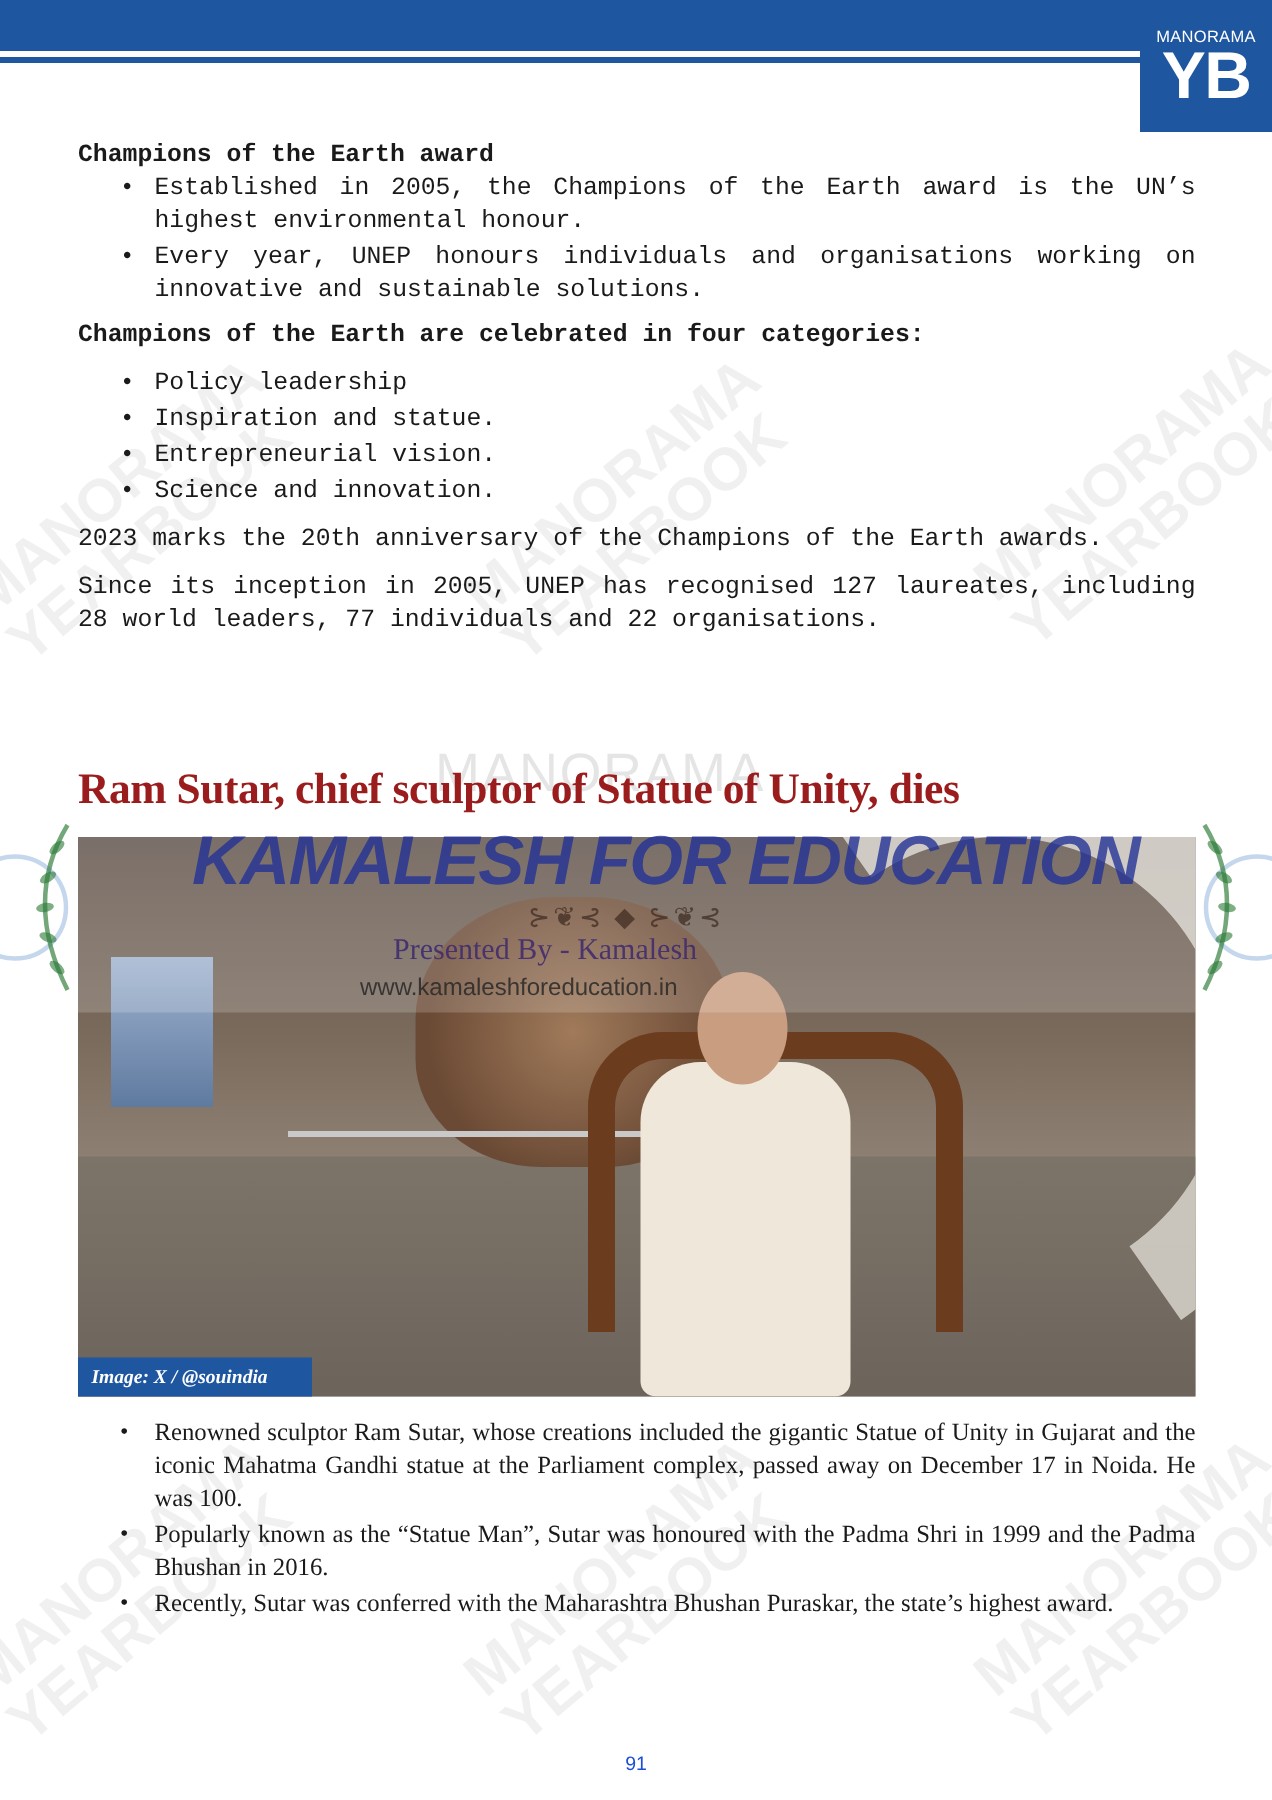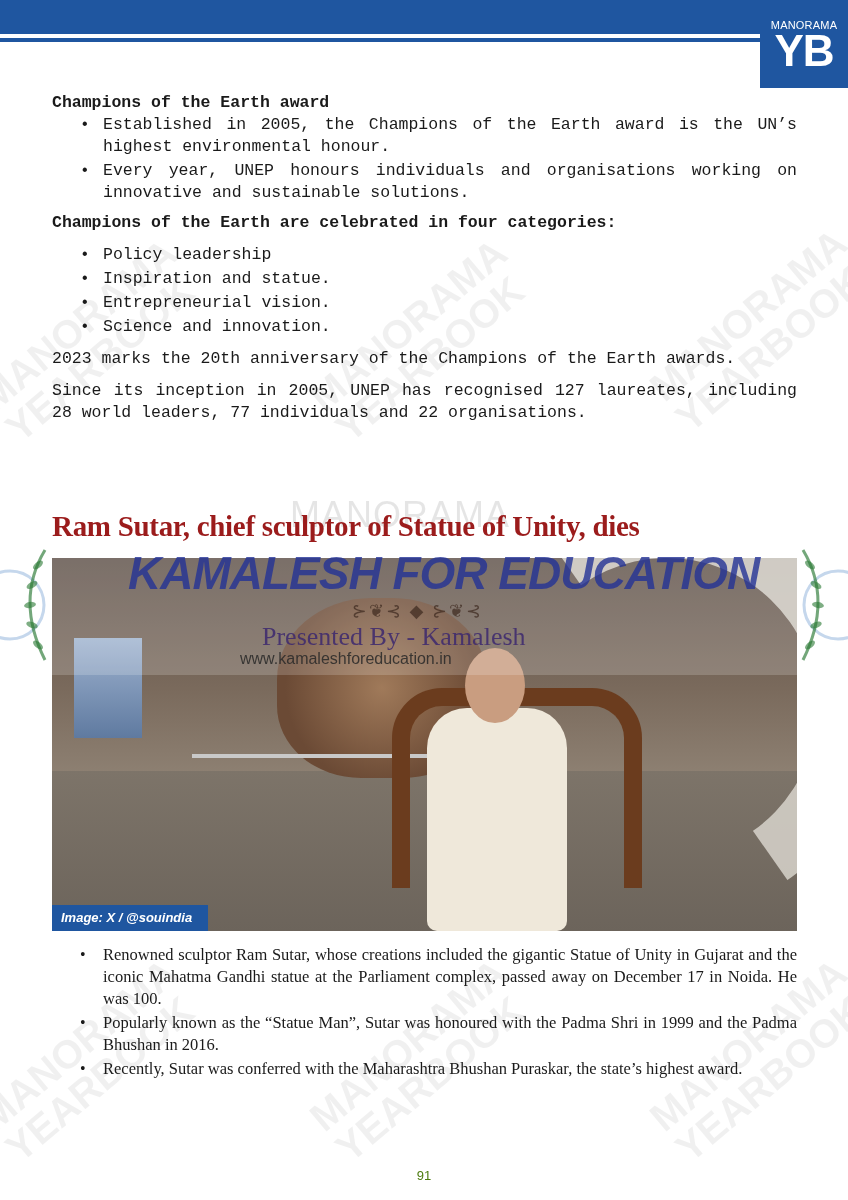--- a/index.html
+++ b/index.html
@@ -31,31 +31,31 @@
   .photo .screen { position:absolute; left:22px; top:80px; width:68px; height:100px; background: linear-gradient(180deg,#9fb3cf,#5f7aa0); }
   .photo .rail { position:absolute; left:140px; top:196px; width:280px; height:4px; background:#c9c9c9; }
   .photo .person { position:absolute; left:345px; top:90px; width:210px; height:283px; }
   .photo .person .body { position:absolute; left:30px; top:60px; width:140px; height:223px; background: #efe8da; border-radius: 40px 40px 10px 10px; }
   .photo .person .face { position:absolute; left:68px; top:0; width:60px; height:75px; border-radius:50%; background:#c99d80; }
   .photo .chair { position:absolute; left:340px; top:130px; width:250px; height:200px; border:18px solid #6b3c1e; border-bottom:none; border-radius:50px 50px 0 0; }
 
   .overlay-band { position:absolute; left:52px; top:558px; width:745px; height:117px; background: rgba(255,255,255,0.18); }
   .kfe-title { position:absolute; left:128px; top:546px; font-family: "Liberation Sans", sans-serif; font-weight: bold; font-style: italic; font-size: 46px; color: rgba(35,50,150,0.80); letter-spacing: -1px; white-space: nowrap; }
   .kfe-flourish { position:absolute; left:250px; top:600px; width:335px; height:20px; color: rgba(60,40,30,0.7); font-size: 18px; text-align:center; letter-spacing: 2px; }
-  .kfe-presented { position:absolute; left:262px; top:622px; font-family: "Liberation Serif", serif; font-size: 26px; color: rgba(60,40,110,0.85); white-space: nowrap; }
+  .kfe-presented { position:absolute; left:262px; top:622px; font-family: "Liberation Serif", serif; font-size: 20px; color: rgba(60,40,110,0.85); white-space: nowrap; }
   .kfe-url { position:absolute; left:240px; top:650px; font-family: "Liberation Sans", sans-serif; font-size: 16px; color: rgba(40,40,40,0.85); white-space: nowrap; }
   .manorama-ghost { position:absolute; left:290px; top:494px; font-family: "Liberation Sans", sans-serif; font-size: 36px; color: rgba(0,0,0,0.10); letter-spacing: 1px; }
 
   .laurel { position:absolute; top:540px; width:70px; height:130px; }
   .laurel.left { left:-10px; }
   .laurel.right { right:-10px; }
 
-  .credit { position:absolute; left:52px; top:905px; width:156px; height:26px; background:#1f56a0; color:#fff; font-family: Liberation Sans, sans-serif; font-weight: bold; font-style: italic; font-size: 13px; line-height: 26px; padding-left: 9px; }
+  .credit { position:absolute; left:52px; top:905px; width:156px; height:26px; background:#1f56a0; color:#fff; font-family: Liberation Serif, serif; font-weight: bold; font-style: italic; font-size: 13px; line-height: 26px; padding-left: 9px; }
 
-  .pagenum { position:absolute; left:0; width:848px; top:1168px; text-align:center; font-family: "Liberation Sans", sans-serif; font-size: 13px; color:#4d7c0f; }
+  .pagenum { position:absolute; left:0; width:848px; top:1168px; text-align:center; font-family: "Liberation Sans", sans-serif; font-size: 13px; color:#1d4ed8; }
 </style>
 </head>
 <body>
 
 <div class="topbar"></div>
 <div class="topline"></div>
 <div class="logo">
   <span class="brand">MANORAMA</span>
   <span class="yb">YB</span>
 </div>

